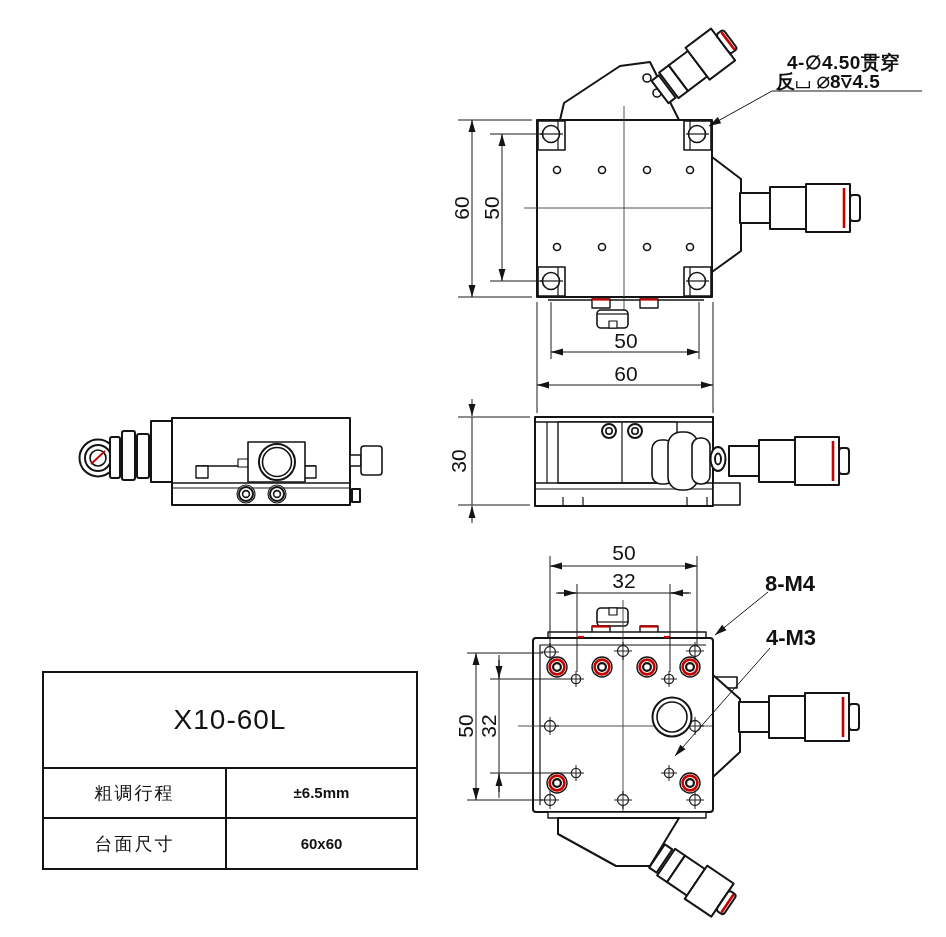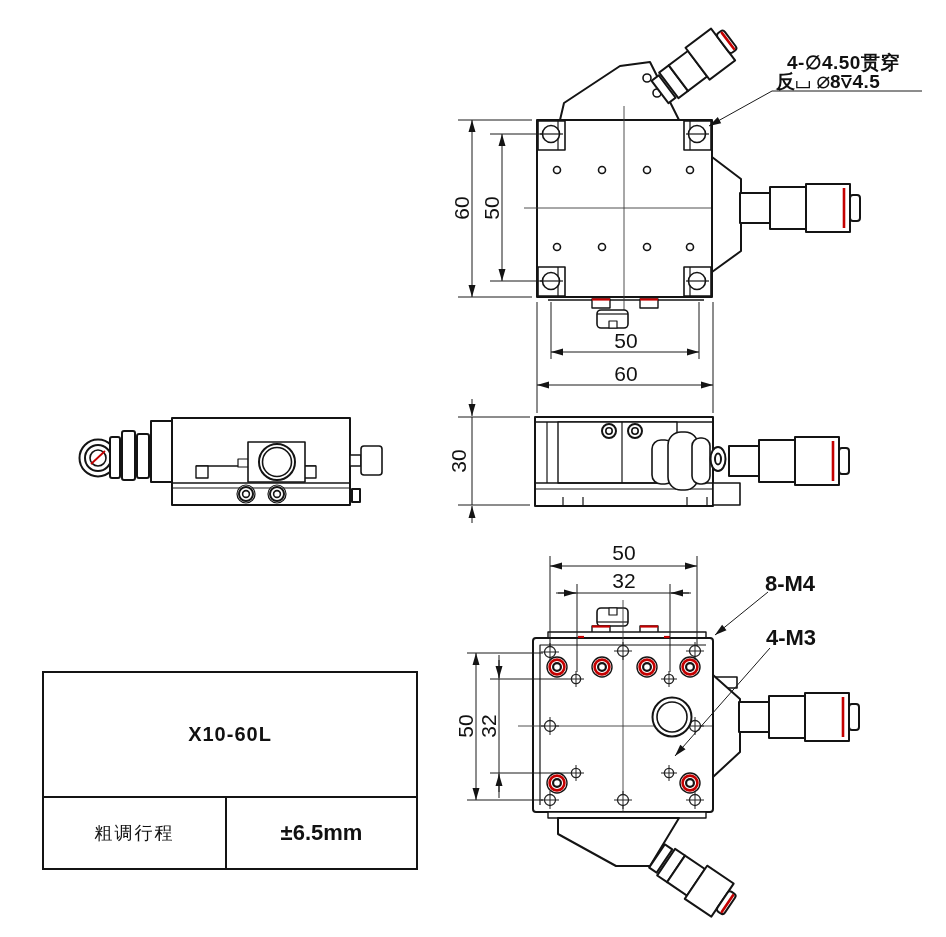--- a/index.html
+++ b/index.html
@@ -16,22 +16,22 @@
   .dl{stroke:#1a1a1a;stroke-width:1;fill:none;}
   .red{stroke:#c40000;fill:none;}
   text.dim{font-size:21px;fill:#111;}
   text.blab{font-size:22px;font-weight:bold;fill:#111;}
   text.note{font-size:19px;font-weight:600;fill:#111;letter-spacing:0.5px;}
   
   #spec{position:absolute;left:42px;top:671px;width:376px;height:199px;border-collapse:collapse;
         table-layout:fixed;background:#fff;}
   #spec td{border:2px solid #141414;text-align:center;vertical-align:middle;color:#111;padding:0;}
   #spec td.lab{font-size:18px;letter-spacing:2px;}
-  #spec td.val{font-size:22px;font-weight:bold;}
-  #spec td.title{font-size:20px;font-weight:bold;letter-spacing:1px;height:47px;}
+  #spec td.val{font-size:15px;font-weight:bold;}
+  #spec td.title{font-size:28px;font-weight:normal;letter-spacing:1px;height:47px;}
   #spec col.c1{width:183px;}
   #spec tr.r{height:25px;}
 </style>
 </head>
 <body>
 
 <div id="stage">
 
 <svg width="946" height="937" viewBox="0 0 946 937">
   <defs>
@@ -330,16 +330,20 @@
         <col>
       </colgroup>
   <tbody>
         <tr>
           <td class="title" colspan="2">X10-60L</td>
         </tr>
   <tr class="r">
     <td class="lab">粗调行程</td>
     <td class="val">±6.5mm</td>
         </tr>
+  <tr class="r">
+    <td class="lab">台面尺寸</td>
+    <td class="val">60x60</td>
+        </tr>
 </tbody>
     </table>
 
 </div>
 
 </body></html>

